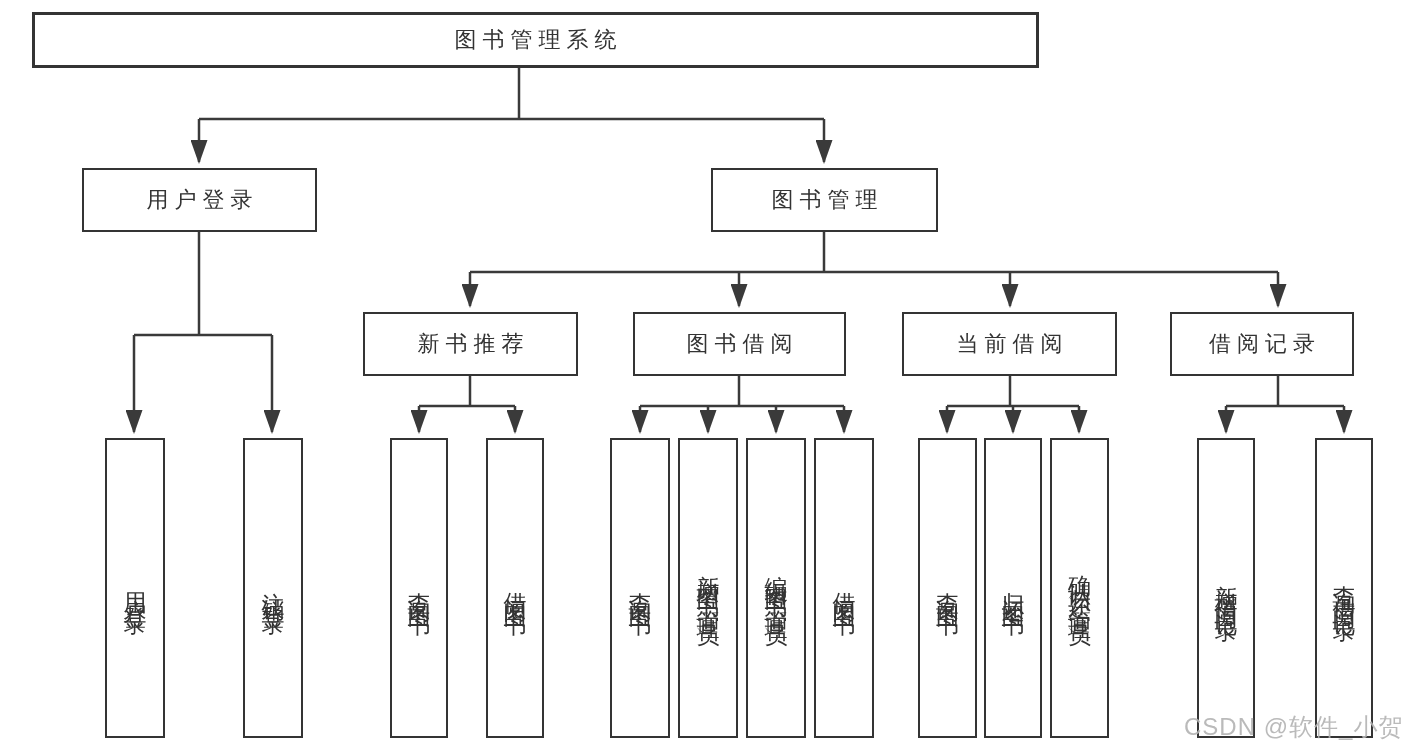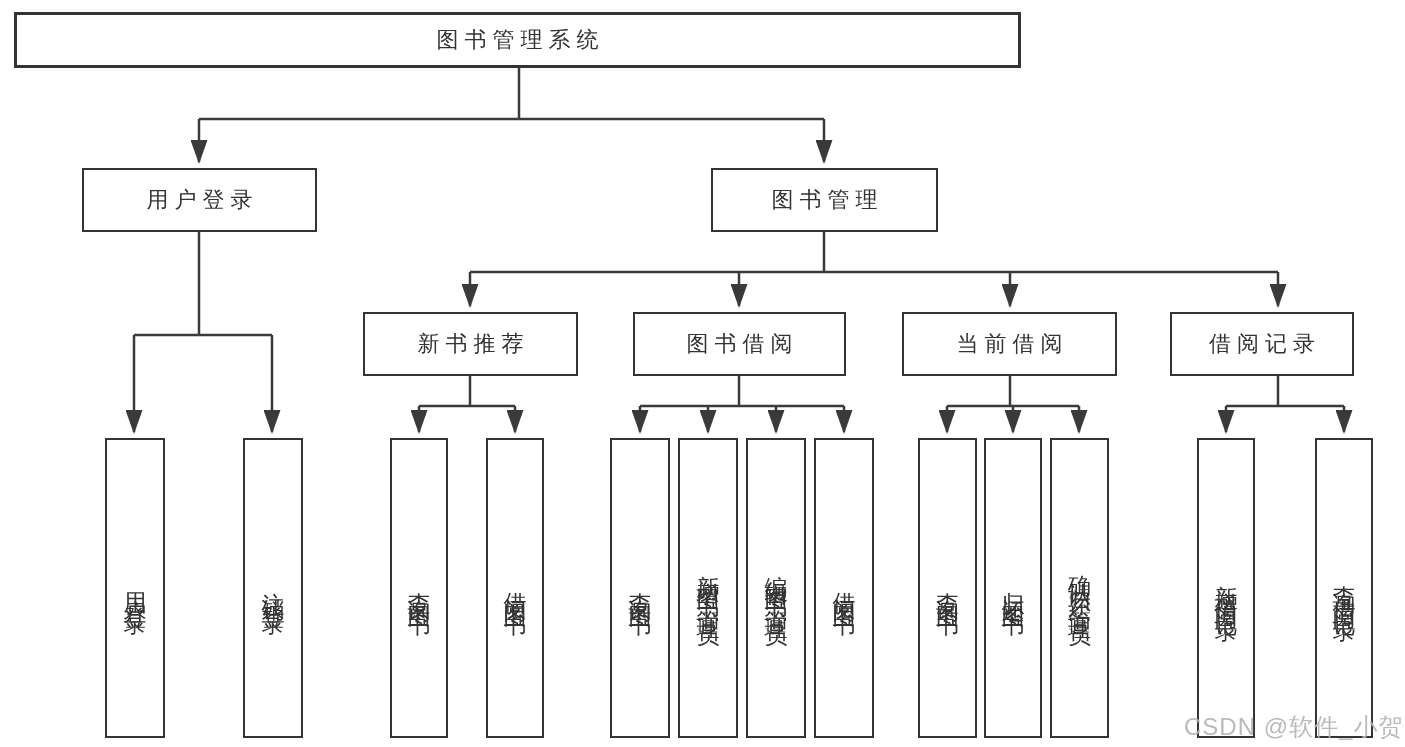--- a/index.html
+++ b/index.html
@@ -103,21 +103,21 @@
     </g>
 
     <g stroke="#3a3a3a" stroke-width="2.5" fill="none">
       <line x1="1278" y1="376" x2="1278" y2="406"></line>
       <line x1="1226" y1="406" x2="1344" y2="406"></line>
       <line x1="1226" y1="406" x2="1226" y2="432" marker-end="url(#arrow)"></line>
       <line x1="1344" y1="406" x2="1344" y2="432" marker-end="url(#arrow)"></line>
     </g>
   </svg>
 
-  <div class="node h-node root-node" style="left:14px;top:12px;width:1007px;height:56px;">
+  <div class="node h-node root-node" style="left:32px;top:12px;width:1007px;height:56px;">
     <span>图书管理系统</span>
   </div>
 
   <div class="node h-node" style="left:82px;top:168px;width:235px;height:64px;">
     <span>用户登录</span>
   </div>
   <div class="node h-node" style="left:711px;top:168px;width:227px;height:64px;">
     <span>图书管理</span>
   </div>
 

